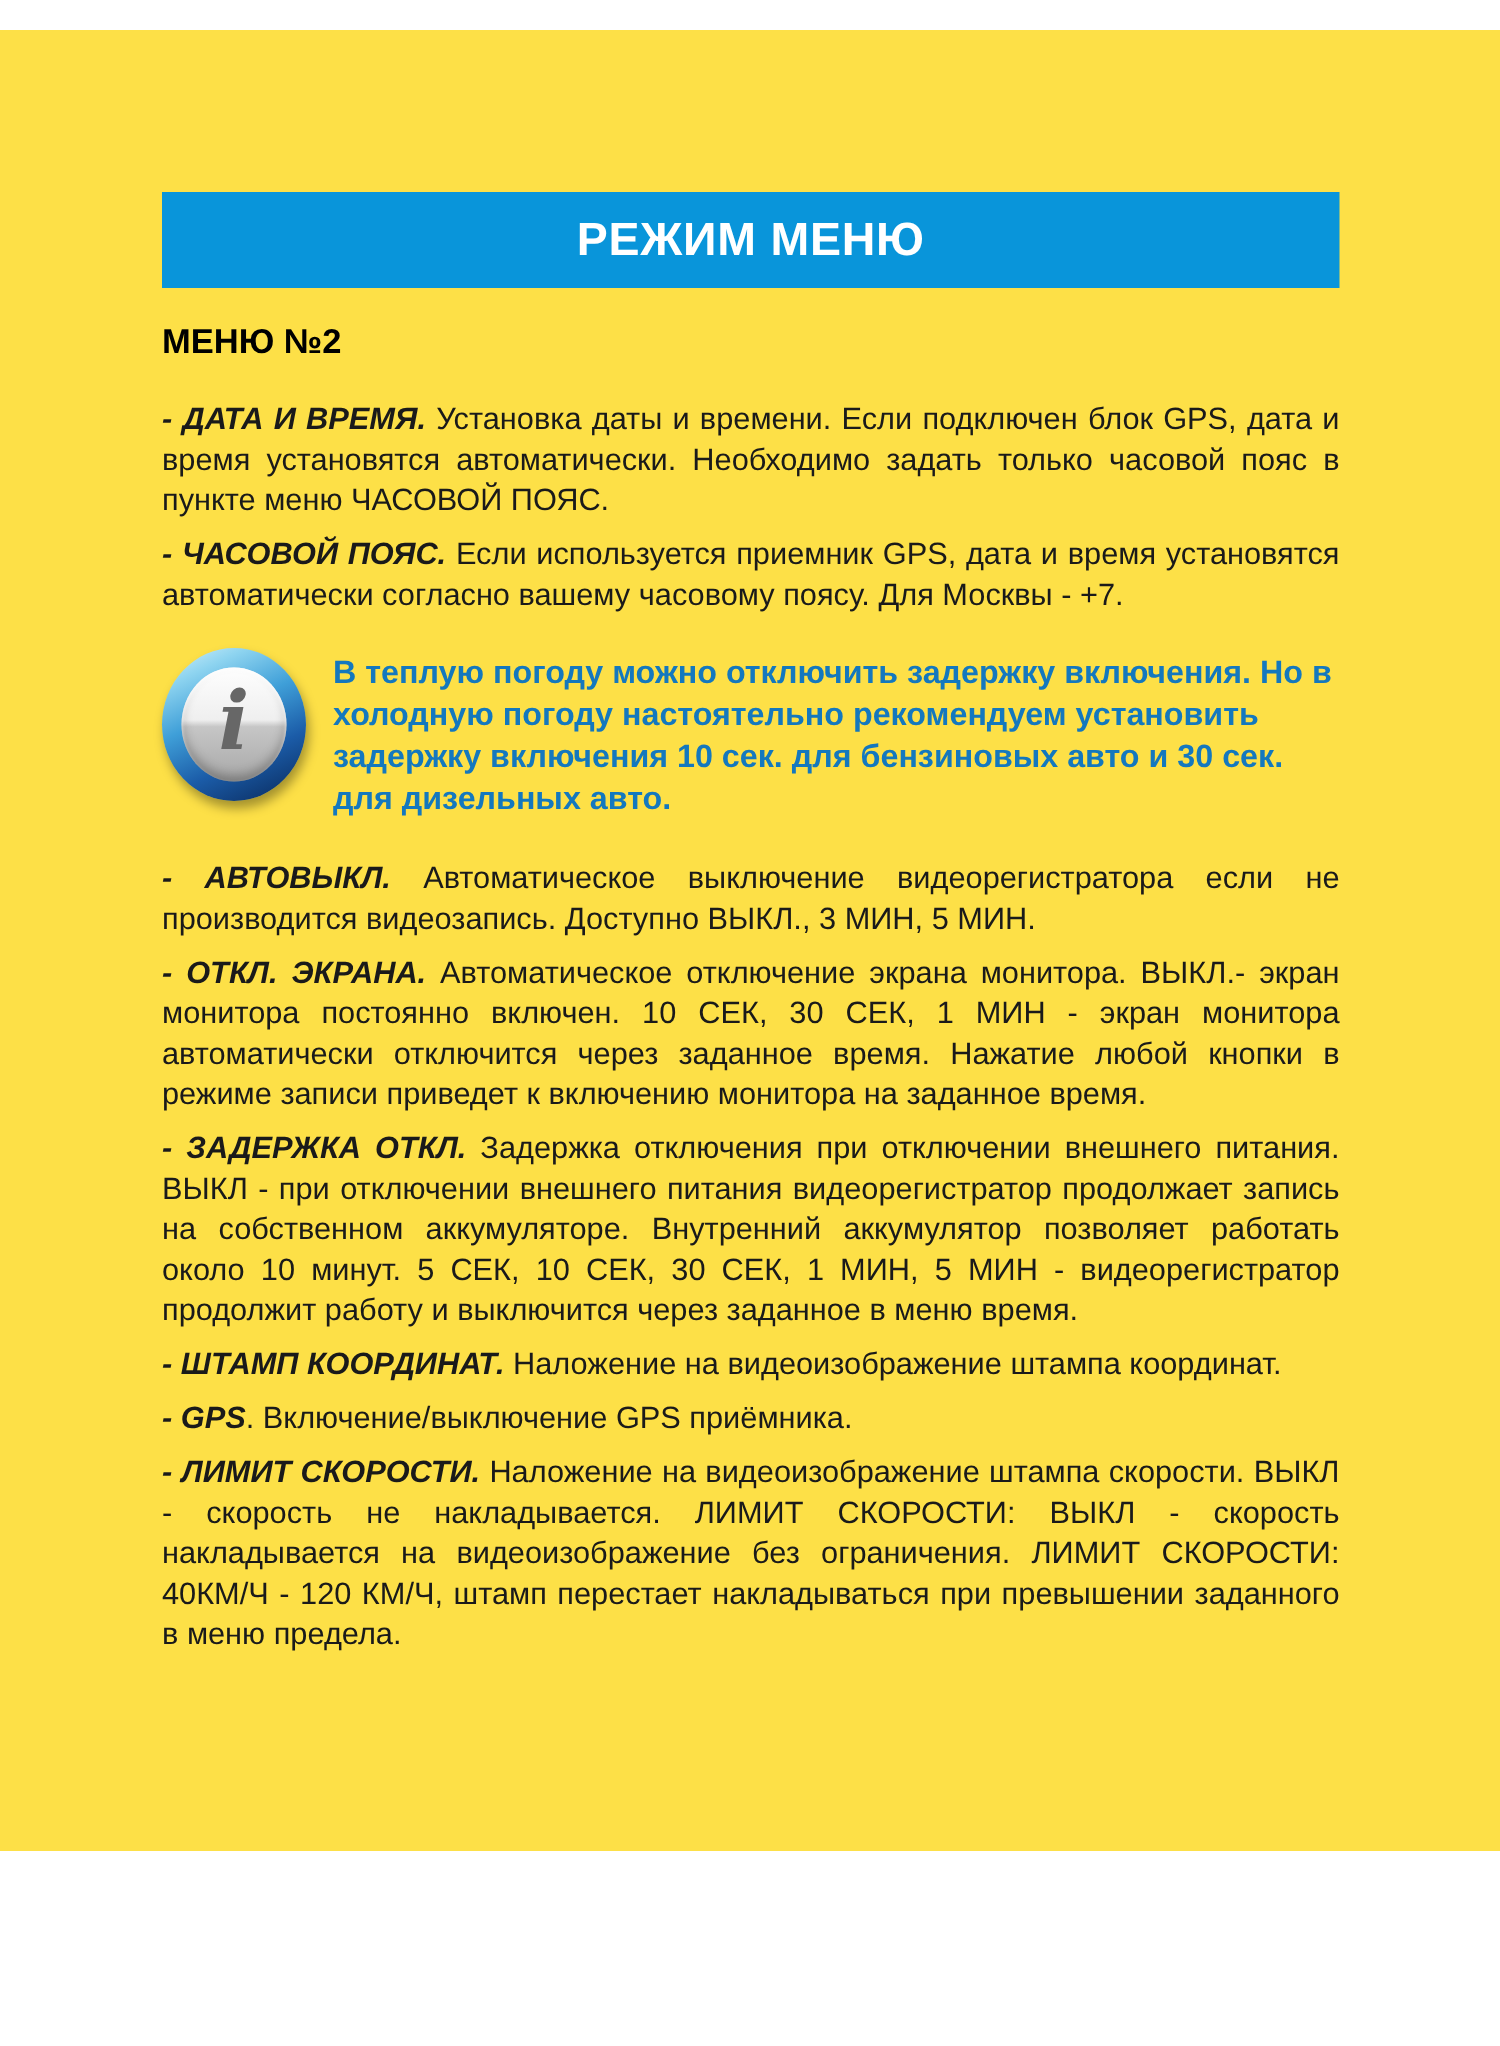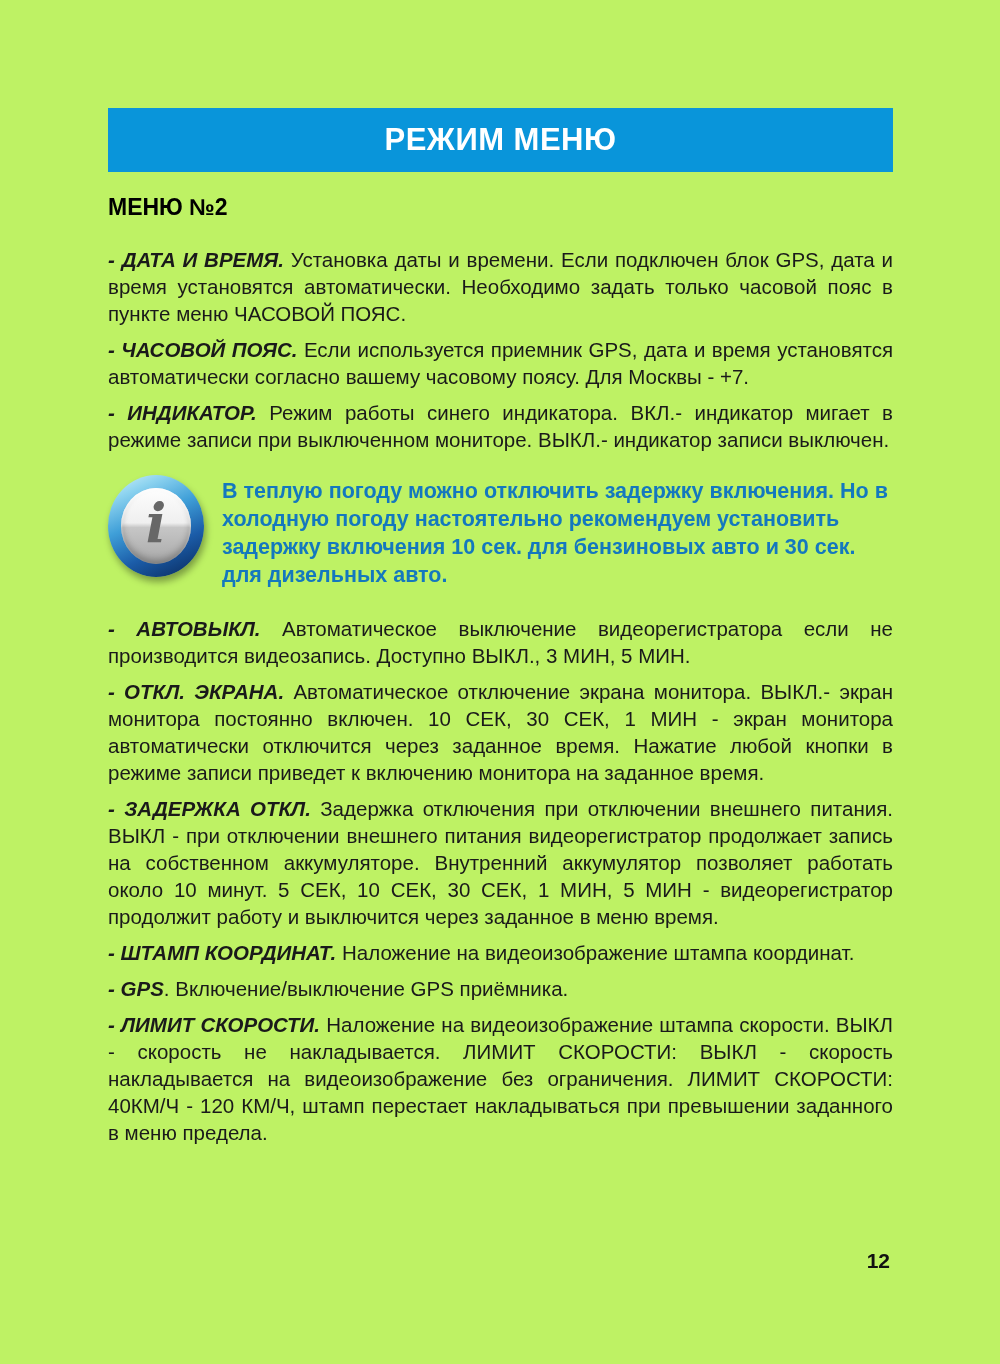--- a/index.html
+++ b/index.html
@@ -1,22 +1,23 @@
 <!DOCTYPE html>
 <html><head>
 <meta charset="utf-8">
 <style>
   html, body { margin: 0; padding: 0; background: #ffffff; }
   .page {
     position: relative;
     width: 1000px;
-    height: 1364px;
-    background: #bef264;
+    height: 1214px;
+    background: #fde047;
     font-family: "Liberation Sans", sans-serif;
     overflow: hidden;
+    margin-top: 20px;
   }
   .header-bar {
     position: absolute;
     left: 108px;
     top: 108px;
     width: 785px;
     height: 64px;
     background: #0995DA;
     display: flex;
     align-items: center;
@@ -116,21 +117,20 @@
 
   <div class="content">
 
     <div class="subtitle">МЕНЮ №2</div>
 
 
     <p class="entry"><span class="term">- ДАТА И ВРЕМЯ.</span><span> Установка даты и времени. Если подключен блок GPS, дата и время установятся автоматически. Необходимо задать только часовой пояс в пункте меню ЧАСОВОЙ ПОЯС.</span></p>
 
     <p class="entry"><span class="term">- ЧАСОВОЙ ПОЯС.</span><span> Если используется приемник GPS, дата и время установятся автоматически согласно вашему часовому поясу. Для Москвы - +7.</span></p>
 
-    <p class="entry"><span class="term">- ИНДИКАТОР.</span><span> Режим работы синего индикатора. ВКЛ.- индикатор мигает в режиме записи при выключенном мониторе. ВЫКЛ.- индикатор записи выключен.</span></p>
 
 
     <div class="info-note">
       <div class="info-icon">
         <div class="info-face">
           <span class="info-glyph">i</span>
         </div>
       </div>
       <p class="info-text">В теплую погоду можно отключить задержку включения. Но в холодную погоду настоятельно рекомендуем установить задержку включения 10 сек. для бензиновых авто и 30 сек. для дизельных авто.</p>
     </div>

